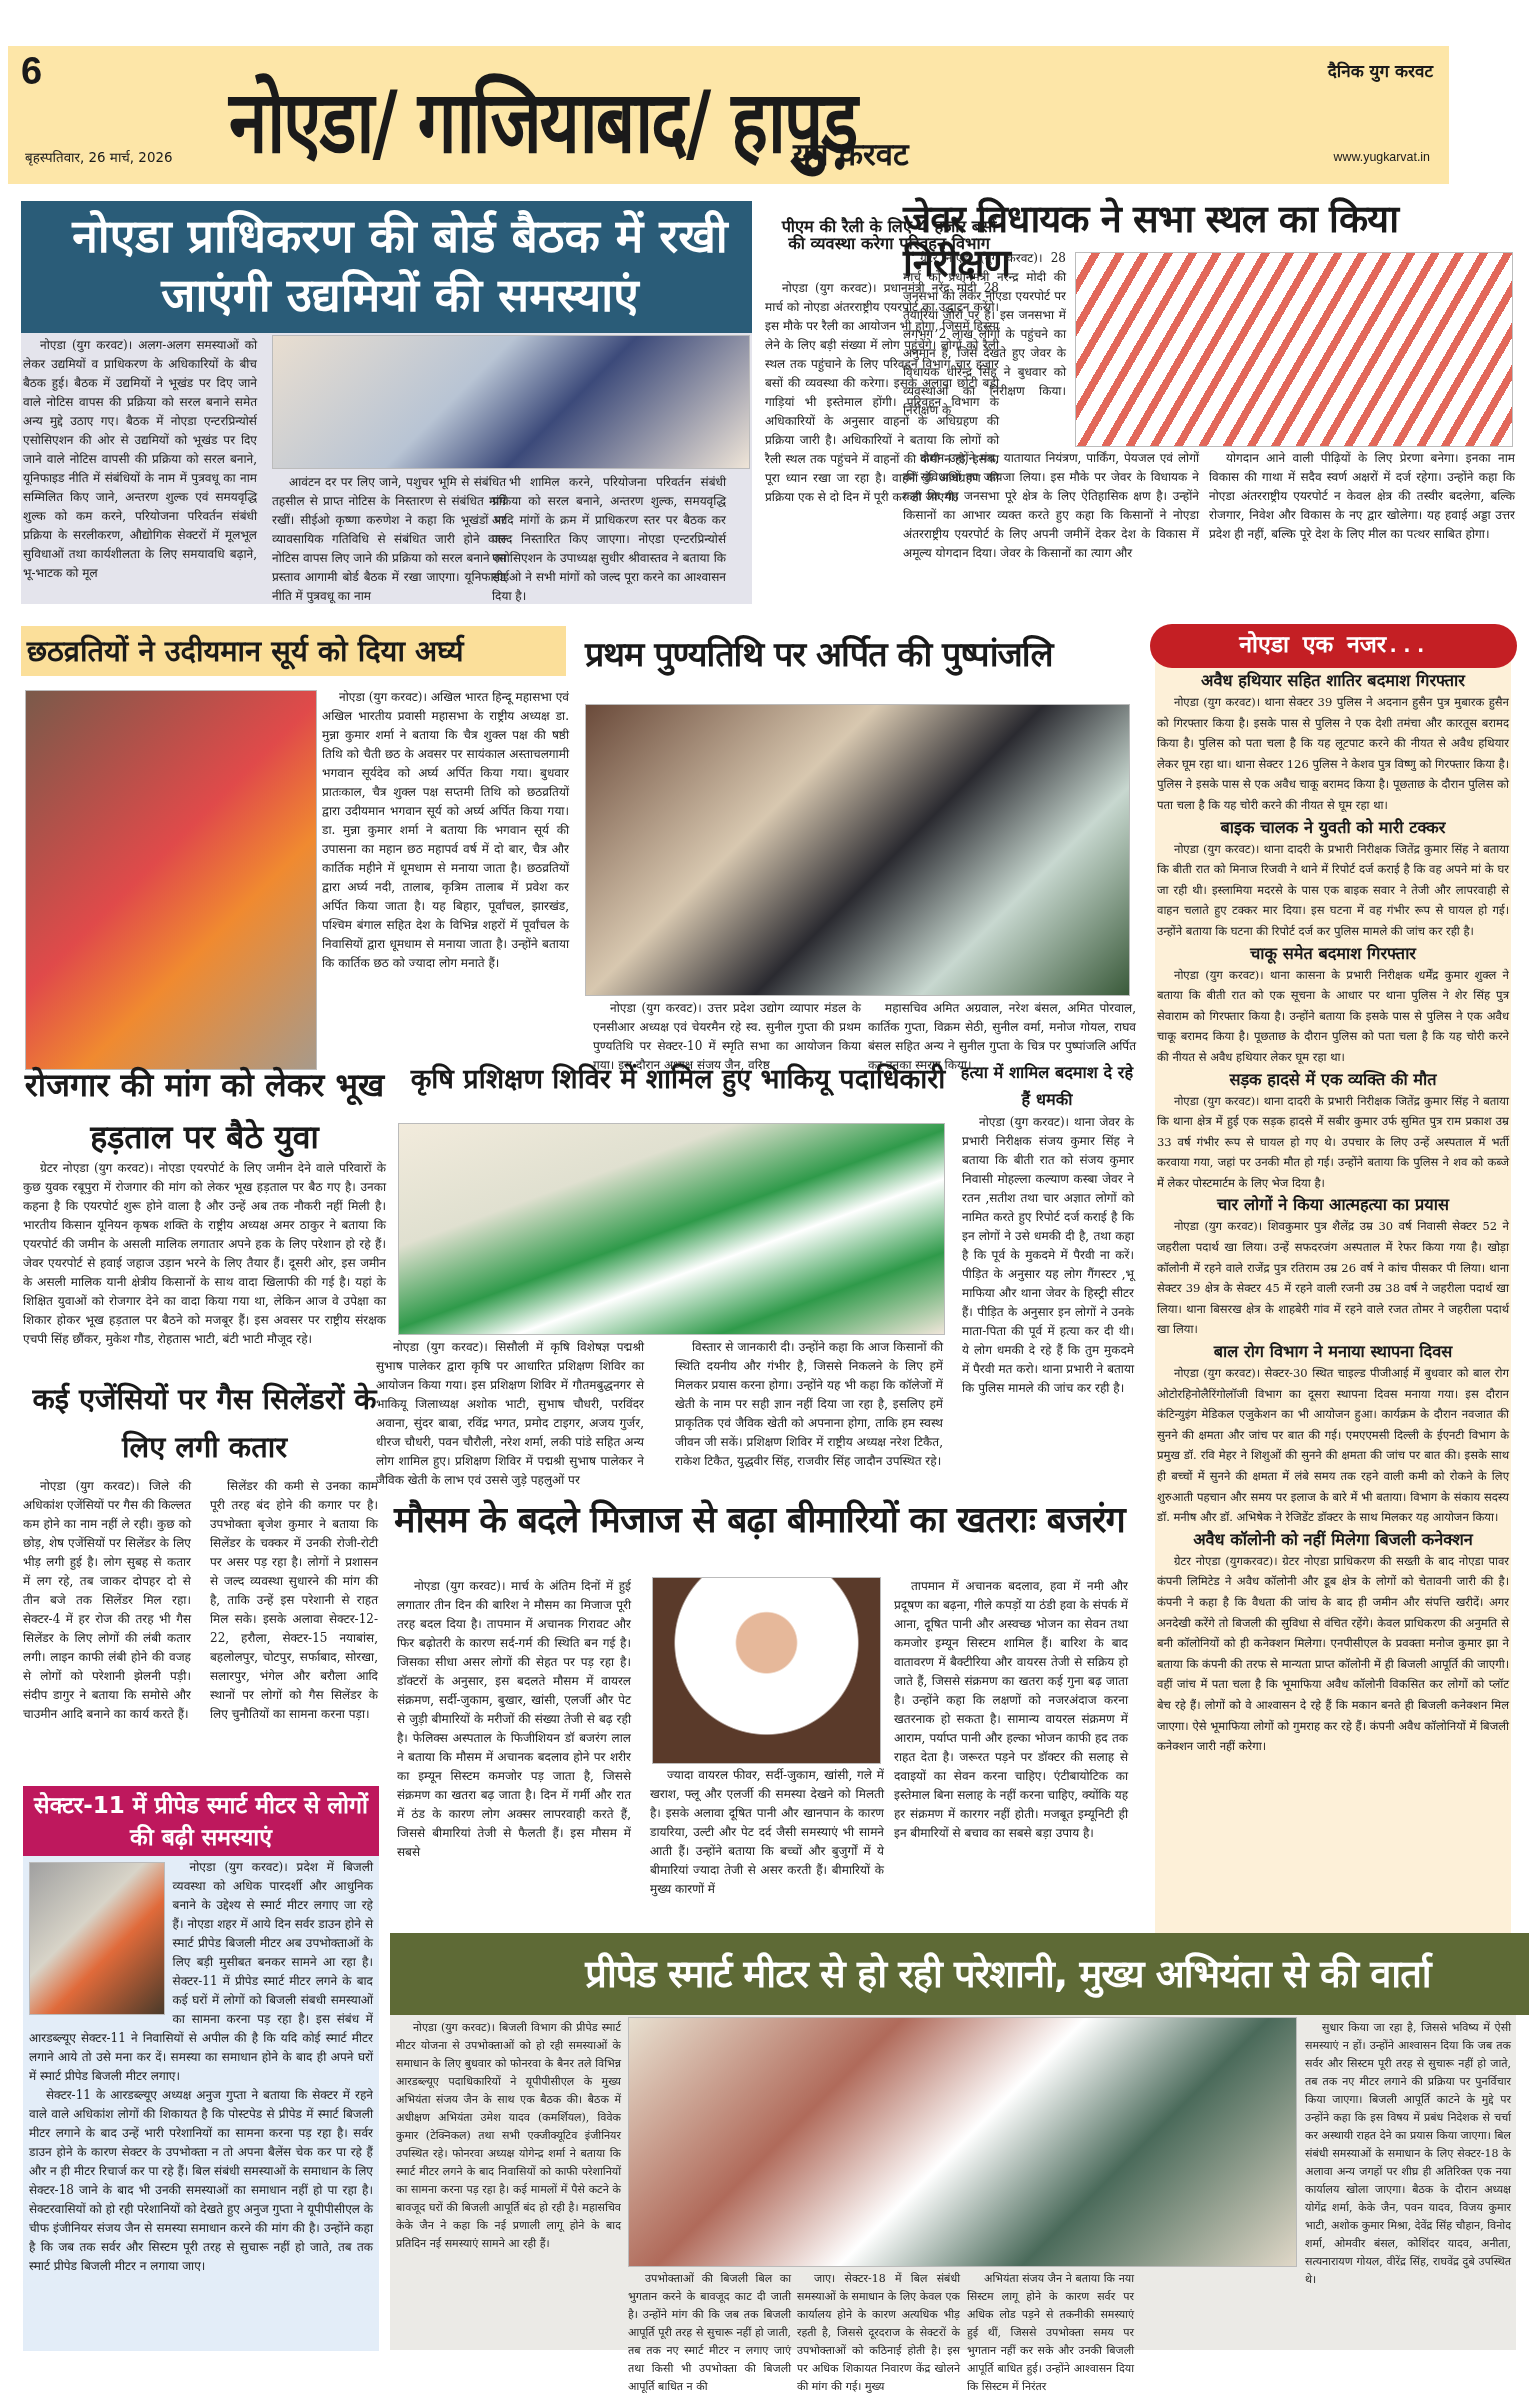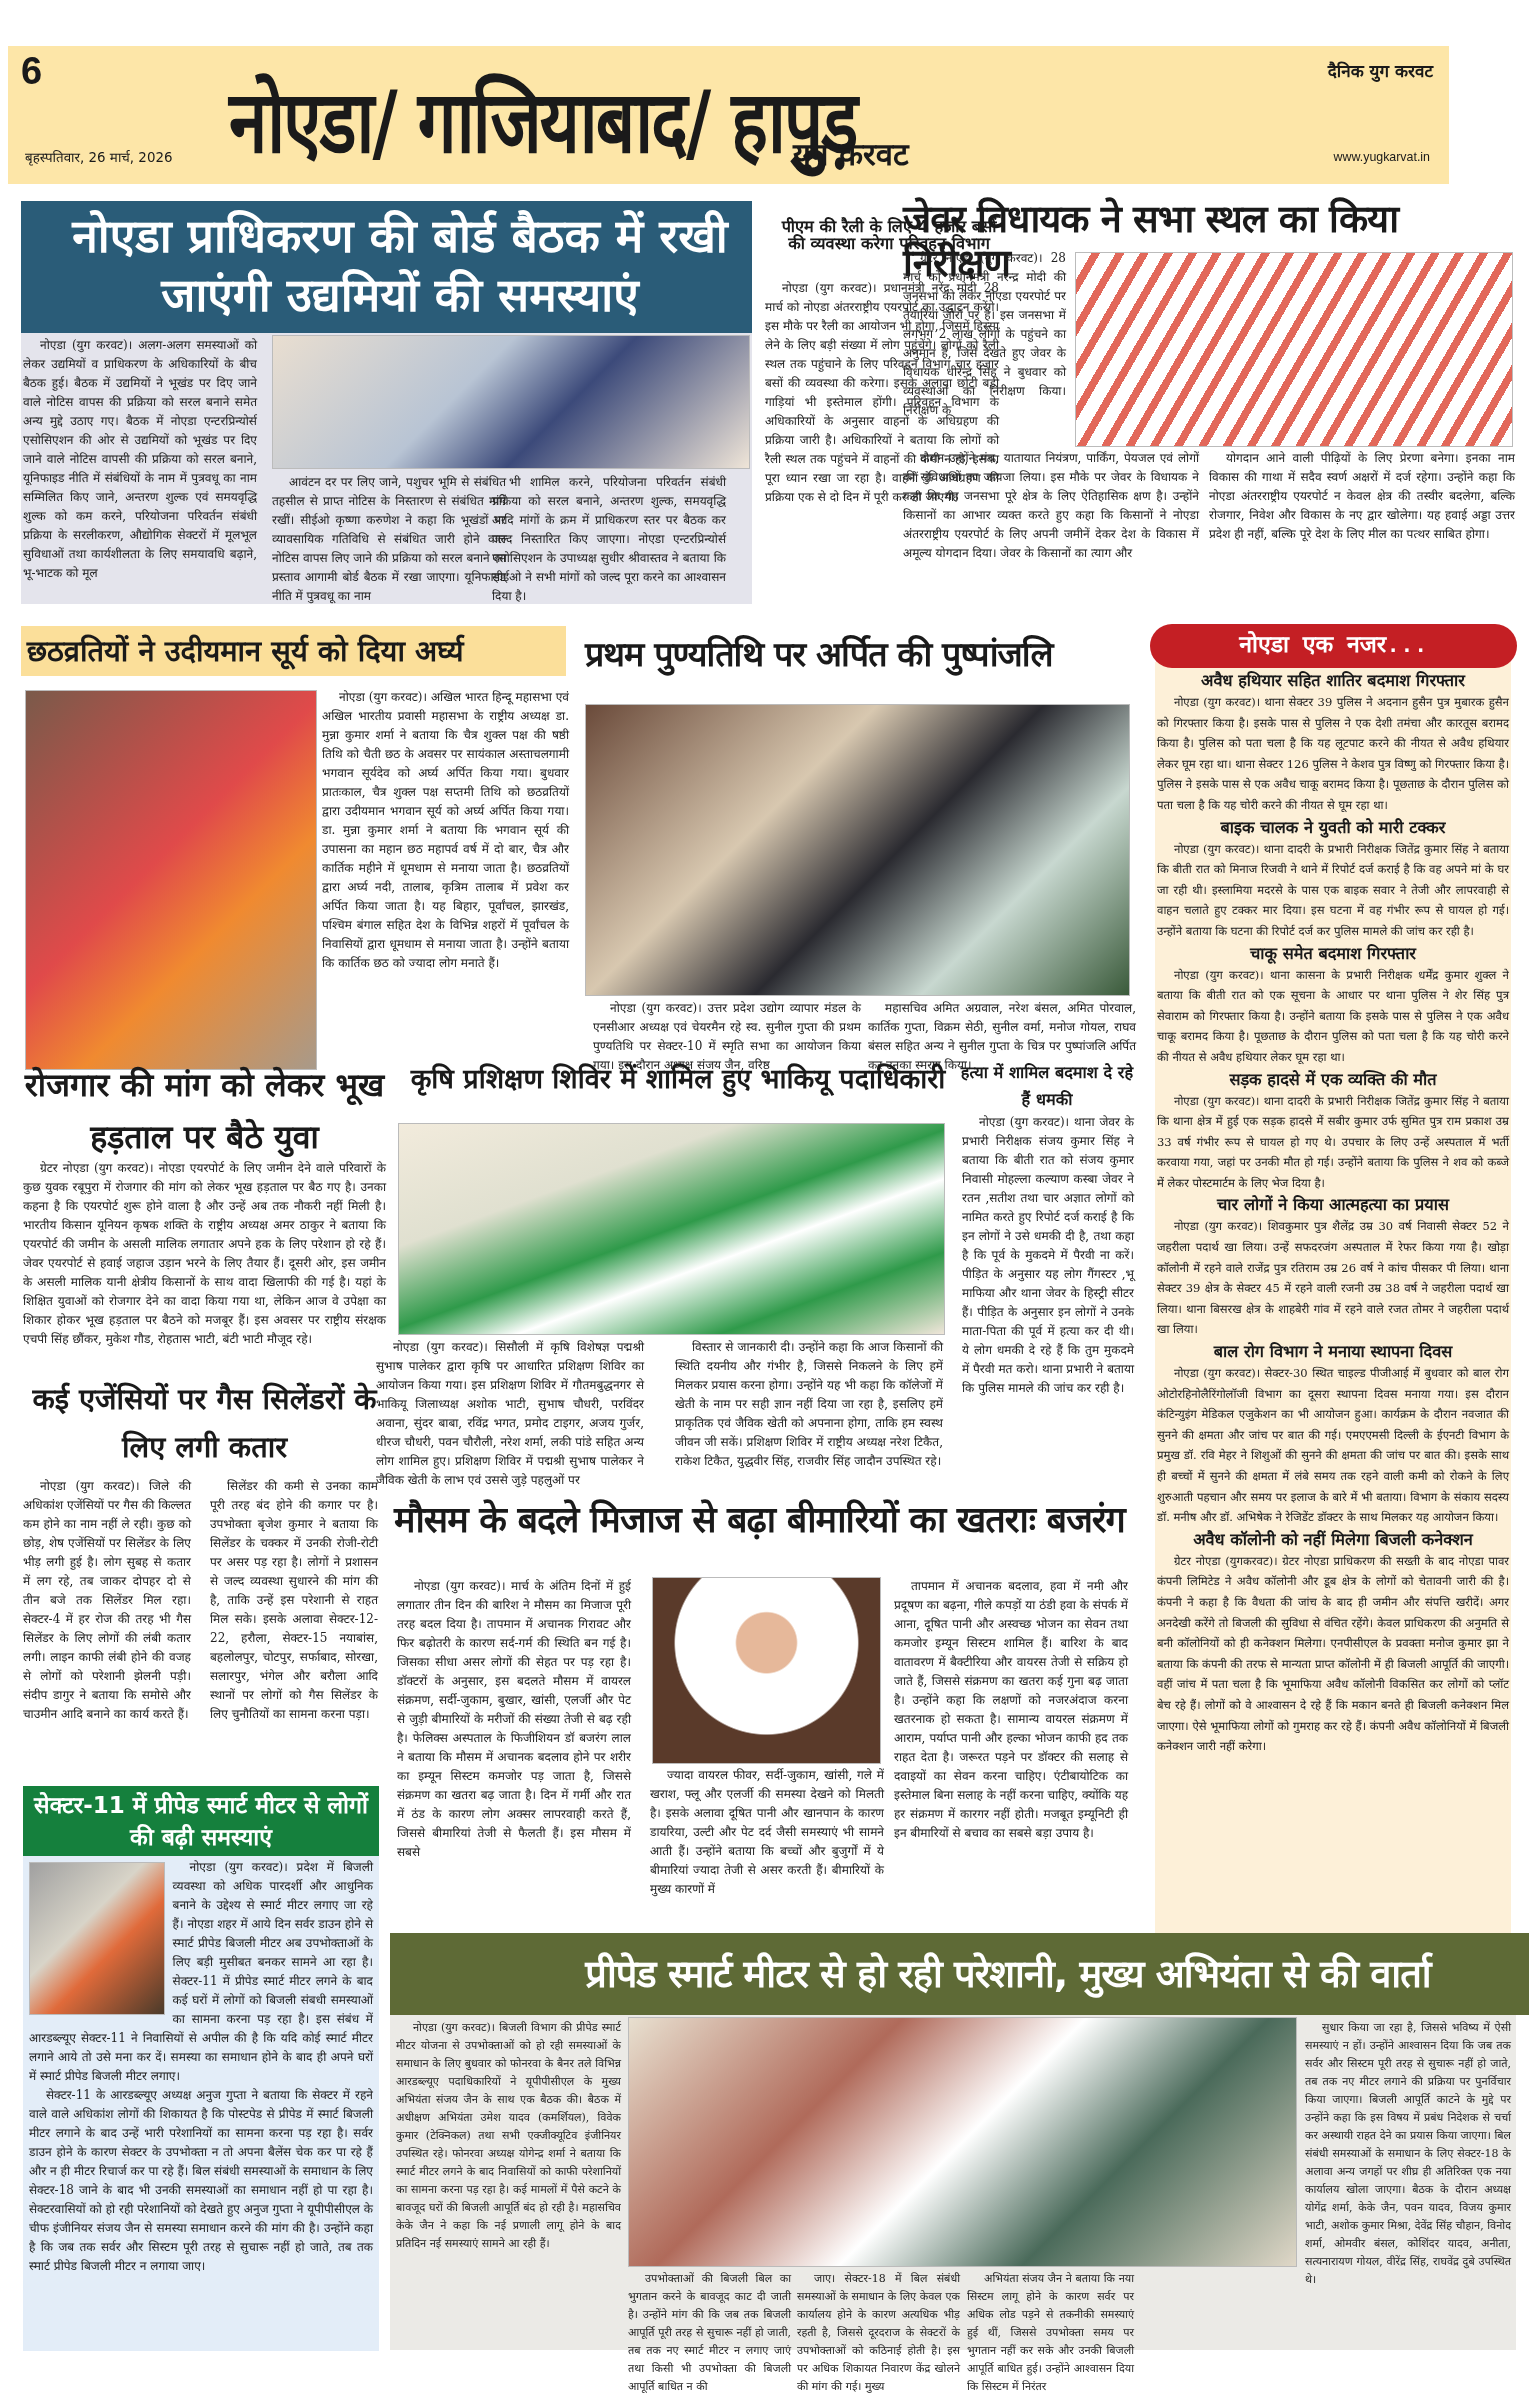--- a/index.html
+++ b/index.html
@@ -70,21 +70,21 @@
   .gas-head { left: 23px; top: 1375px; width: 363px; font-size: 29px; text-align: center; line-height: 48px; }
   .gas-c1 { left: 23px; top: 1477px; width: 168px; }
   .gas-c2 { left: 210px; top: 1477px; width: 168px; }
 
   .mausam-head { left: 394px; top: 1499px; width: 746px; font-size: 36px; letter-spacing: -1px; }
   .mausam-c1 { left: 397px; top: 1577px; width: 234px; }
   .mausam-photo { left: 652px; top: 1577px; width: 229px; height: 187px; }
   .mausam-c2 { left: 650px; top: 1766px; width: 234px; }
   .mausam-c3 { left: 894px; top: 1577px; width: 234px; }
 
-  .s11-head { left: 23px; top: 1786px; width: 356px; height: 71px; background: #15803d; color: #fff; font-size: 23px; text-align: center; line-height: 32.5px; padding-top: 2.9px; }
+  .s11-head { left: 23px; top: 1786px; width: 356px; height: 71px; background: #be185d; color: #fff; font-size: 23px; text-align: center; line-height: 32.5px; padding-top: 2.9px; }
   .s11-box { left: 23px; top: 1856px; width: 356px; height: 495px; background: #e3edf8; }
   .s11-body { left: 29px; top: 1858px; width: 344px; }
   .s11-body .float { float: left; width: 136px; height: 153px; margin: 3.8px 7.6px 3.8px 0; }
 
   .meter-head { left: 390px; top: 1933px; width: 1236px; height: 82px; background: #5e6a36; color: #fff; font-size: 38px; text-align: center; line-height: 82px; letter-spacing: -1px; }
   .meter-box { left: 390px; top: 2015px; width: 1126px; height: 335px; background: #ebeae6; }
   .meter-c1 { left: 396px; top: 2019px; width: 225px; }
   .meter-photo { left: 628px; top: 2017px; width: 669px; height: 250px; }
   .meter-c2 { left: 628px; top: 2270px; width: 163px; }
   .meter-c3 { left: 797px; top: 2270px; width: 163px; }

